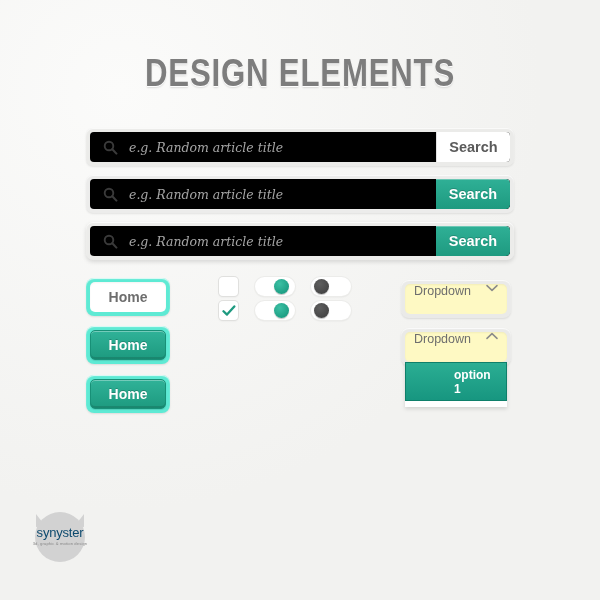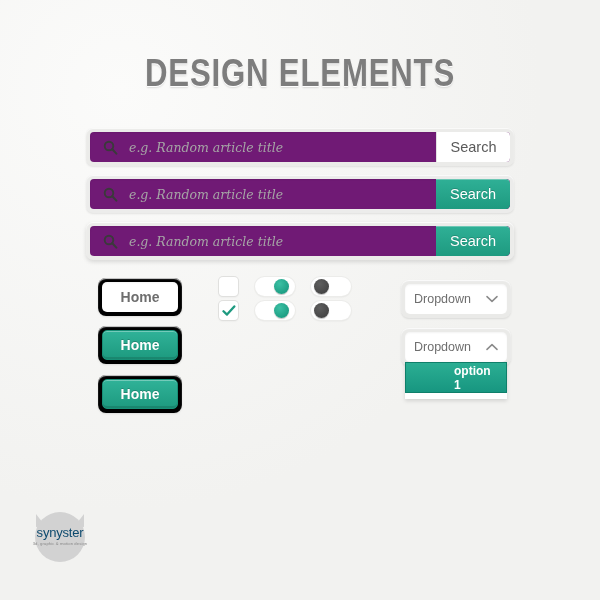--- a/index.html
+++ b/index.html
@@ -44,21 +44,21 @@
     box-sizing: border-box;
   }
   .searchwrap.s1 { top: 128px; }
   .searchwrap.s2 { top: 175px; background:#ececeb; }
   .searchwrap.s3 { top: 222px; background:#ececea; box-shadow: 0 2px 4px rgba(0,0,0,0.13), inset 0 1px 1px rgba(255,255,255,0.85); }
 
   .searchinner {
     position: relative;
     height: 100%;
     border-radius: 4px;
-    background: #701a75;
+    background: #000000;
     display: flex;
     align-items: center;
     overflow: hidden;
     box-shadow: inset 0 1px 2px rgba(0,0,0,0.07);
   }
   .search-icon {
     width: 30px;
     display: flex; align-items: center; justify-content: center;
     flex: 0 0 auto;
     margin-left: 5px;
@@ -76,21 +76,21 @@
     padding: 0 4px;
     height: 100%;
   }
   .search-input::placeholder { color:#a6a6a6; opacity:1; font-style:italic; }
 
   .search-btn {
     flex: 0 0 auto;
     height: 100%;
     display: flex; align-items: center; justify-content: center;
     font-size: 14.5px;
-    font-weight: normal;
+    font-weight: bold;
     cursor: pointer;
     user-select: none;
     box-sizing: border-box;
   }
   .search-btn.plain {
     width: 74px;
     color: #5a5a5a;
     background: #ffffff;
     border-left: 1px solid #e2e2e2;
   }
@@ -99,27 +99,27 @@
     color: #ffffff;
     background: linear-gradient(180deg, #2fb096 0%, #1e9a80 100%);
     border-radius: 0 4px 4px 0;
     text-shadow: 0 -1px 0 rgba(0,0,0,0.18);
     box-shadow: inset 0 1px 0 rgba(255,255,255,0.3);
   }
 
   
   .btnframe {
     position: absolute;
-    left: 98px;
+    left: 86px;
     width: 84px;
     height: 38px;
     border-radius: 8px;
     box-sizing: border-box;
     padding: 4px;
-    background: #000000;
+    background: #5eead4;
     box-shadow: 0 1px 2px rgba(0,0,0,0.10), inset 0 1px 1px rgba(255,255,255,0.85);
   }
   .btnframe.b1 { top: 278px; }
   .btnframe.b2 { top: 326px; }
   .btnframe.b3 { top: 375px; }
 
   .homebtn {
     width: 100%; height: 100%;
     border: 0;
     border-radius: 5px;
@@ -201,23 +201,23 @@
     box-sizing: border-box;
     padding: 4px;
     background: #eaeae8;
     box-shadow: 0 1px 2px rgba(0,0,0,0.10), inset 0 1px 1px rgba(255,255,255,0.85);
   }
   .ddframe.closed { top: 280px; height: 38px; }
   .ddframe.open   { top: 328px; height: 38px; }
 
   .ddhead {
     width: 100%; height: 100%;
-    background: #ffffff;
+    background: #fef9c3;
     border-radius: 5px;
-    display: flex; align-items: center;
+    display: flex; align-items: flex-start;
     padding: 0 9px;
     box-sizing: border-box;
     cursor: pointer;
     box-shadow: inset 0 1px 2px rgba(0,0,0,0.05);
   }
   .ddlabel {
     flex: 1 1 auto;
     font-size: 12.5px;
     color: #6e6e6e;
     font-weight: normal;
@@ -241,21 +241,21 @@
     font-size: 12px;
     color: #6d6d6d;
     cursor: pointer;
     box-sizing: border-box;
   }
   .ddopt.sel {
     background: linear-gradient(180deg, #2bae93 0%, #179680 100%);
     color: #ffffff;
     font-weight: bold;
     border: 1px solid #0f7f6a;
-    height: 31px;
+    height: 39px;
     padding-left: 48px;
   }
 
   
   .logo {
     position: absolute;
     left: 26px;
     top: 500px;
     width: 68px;
     height: 68px;

